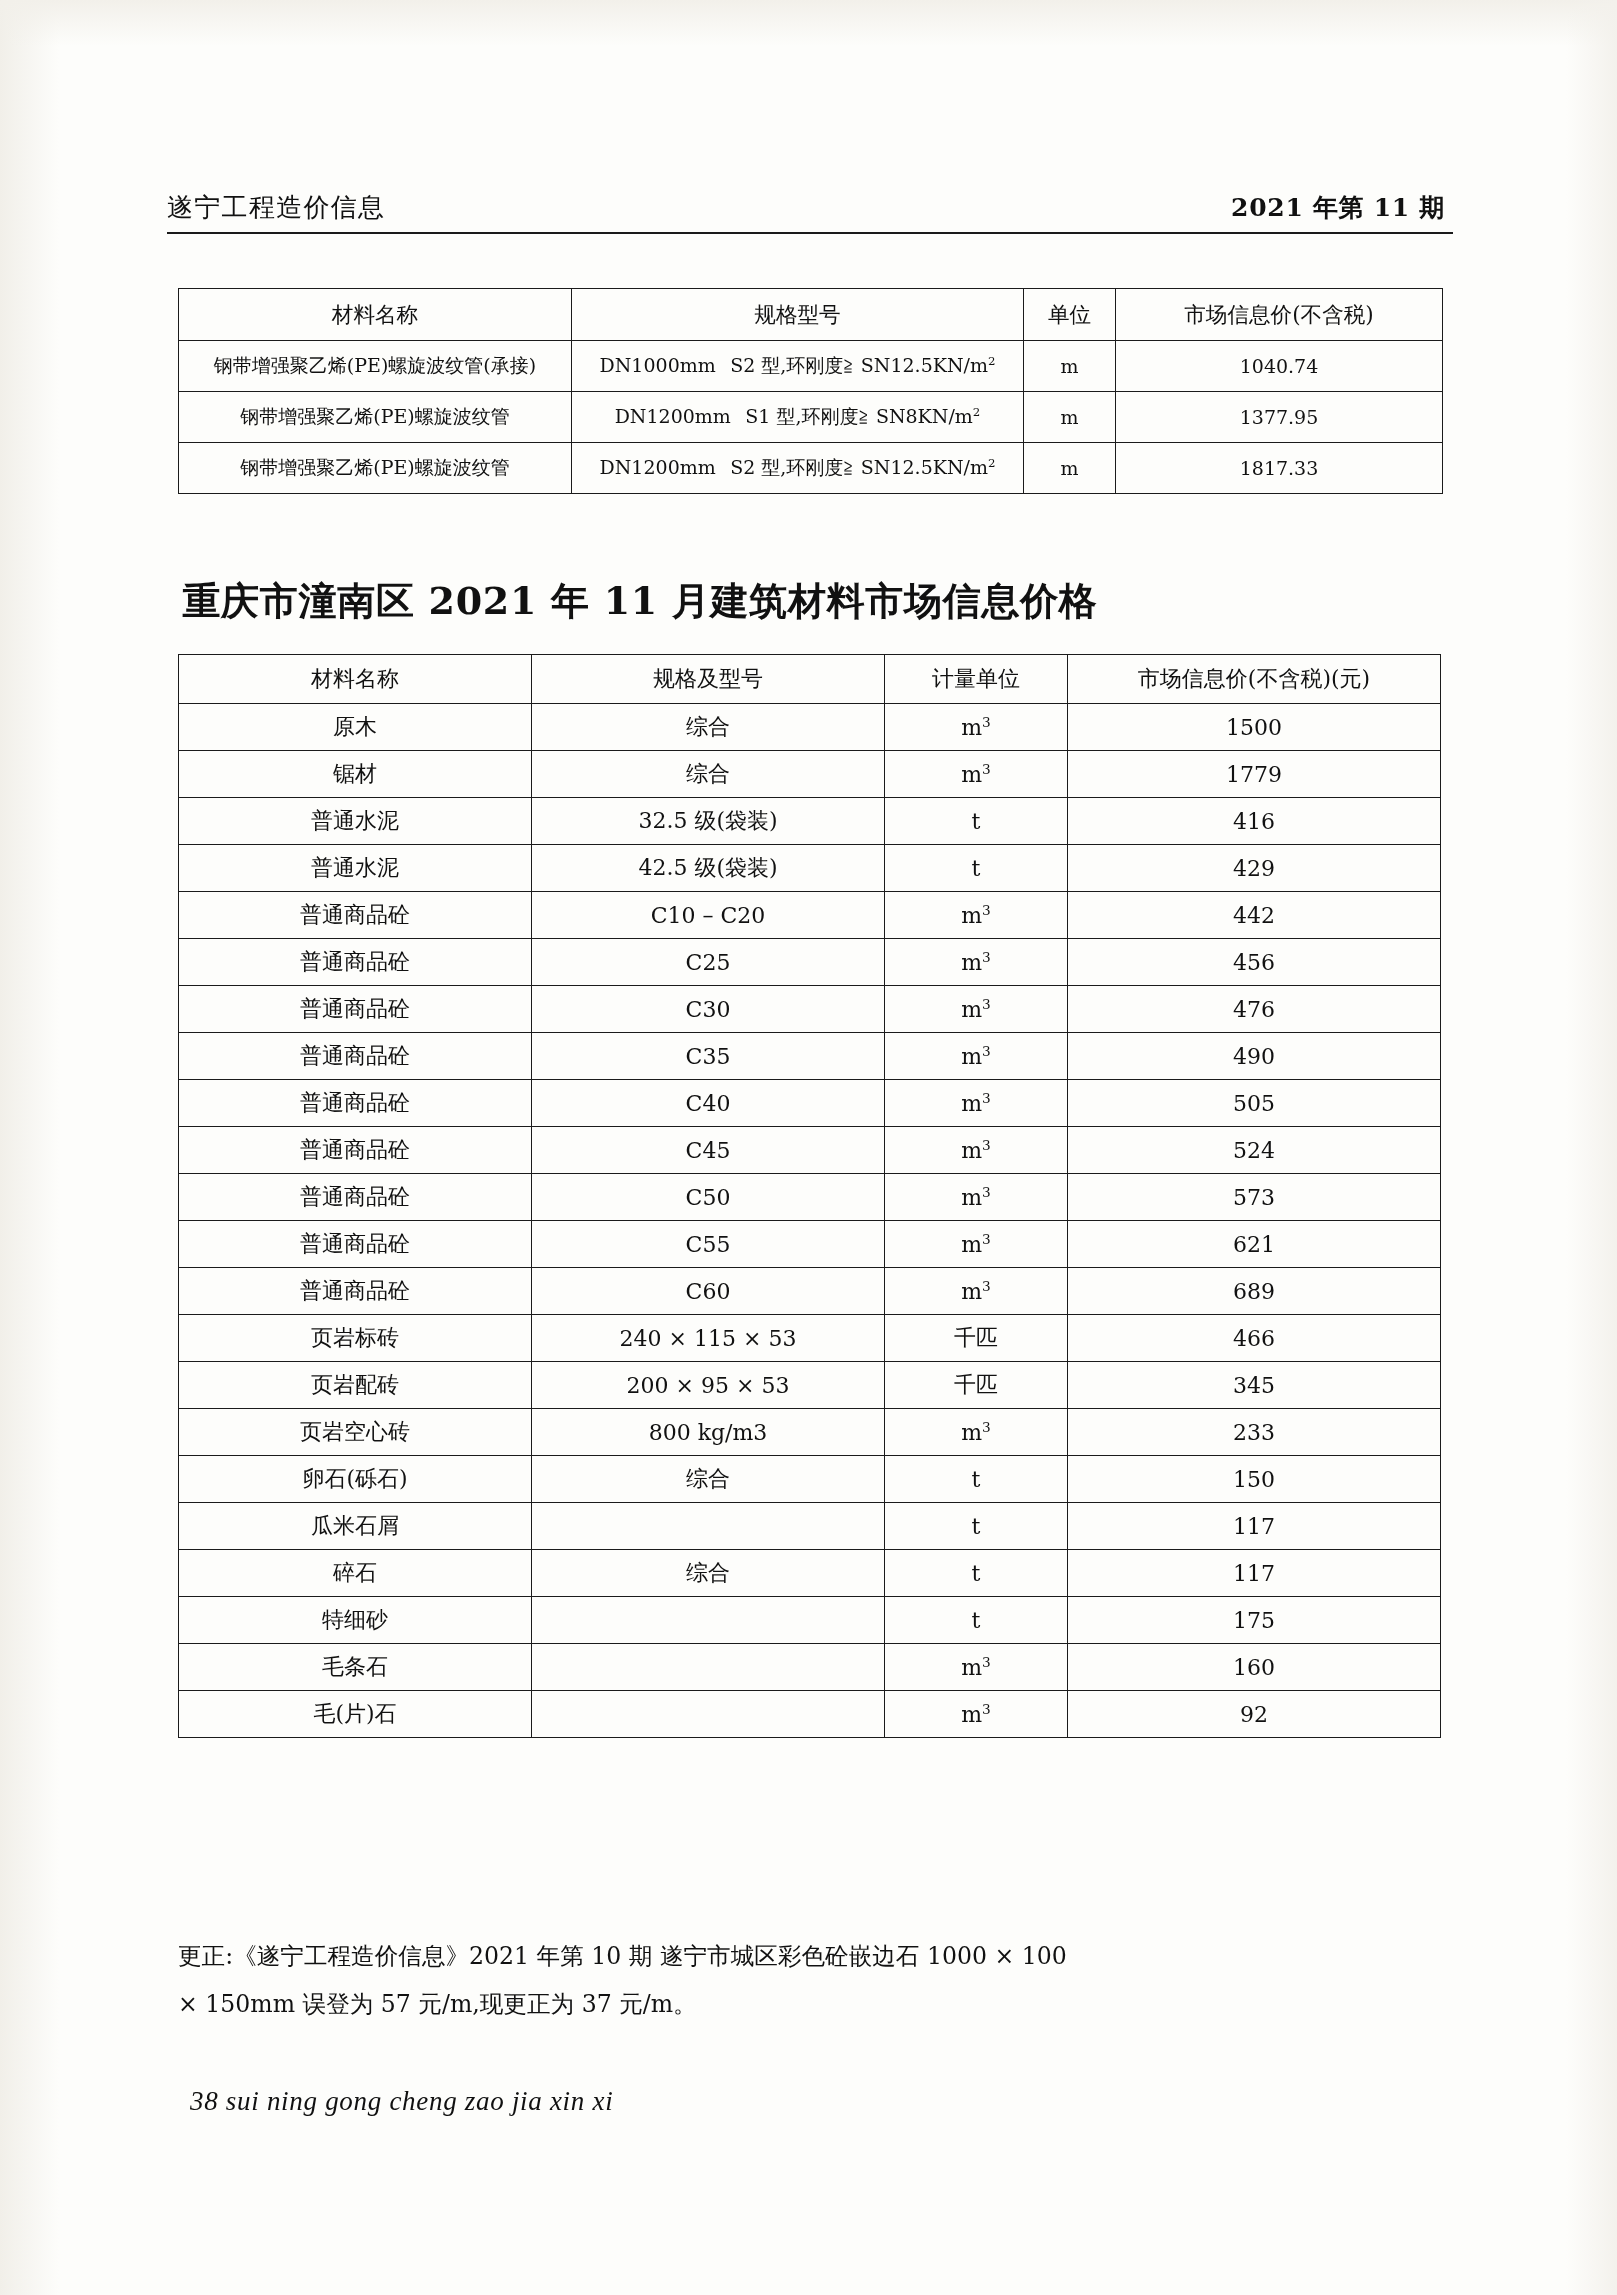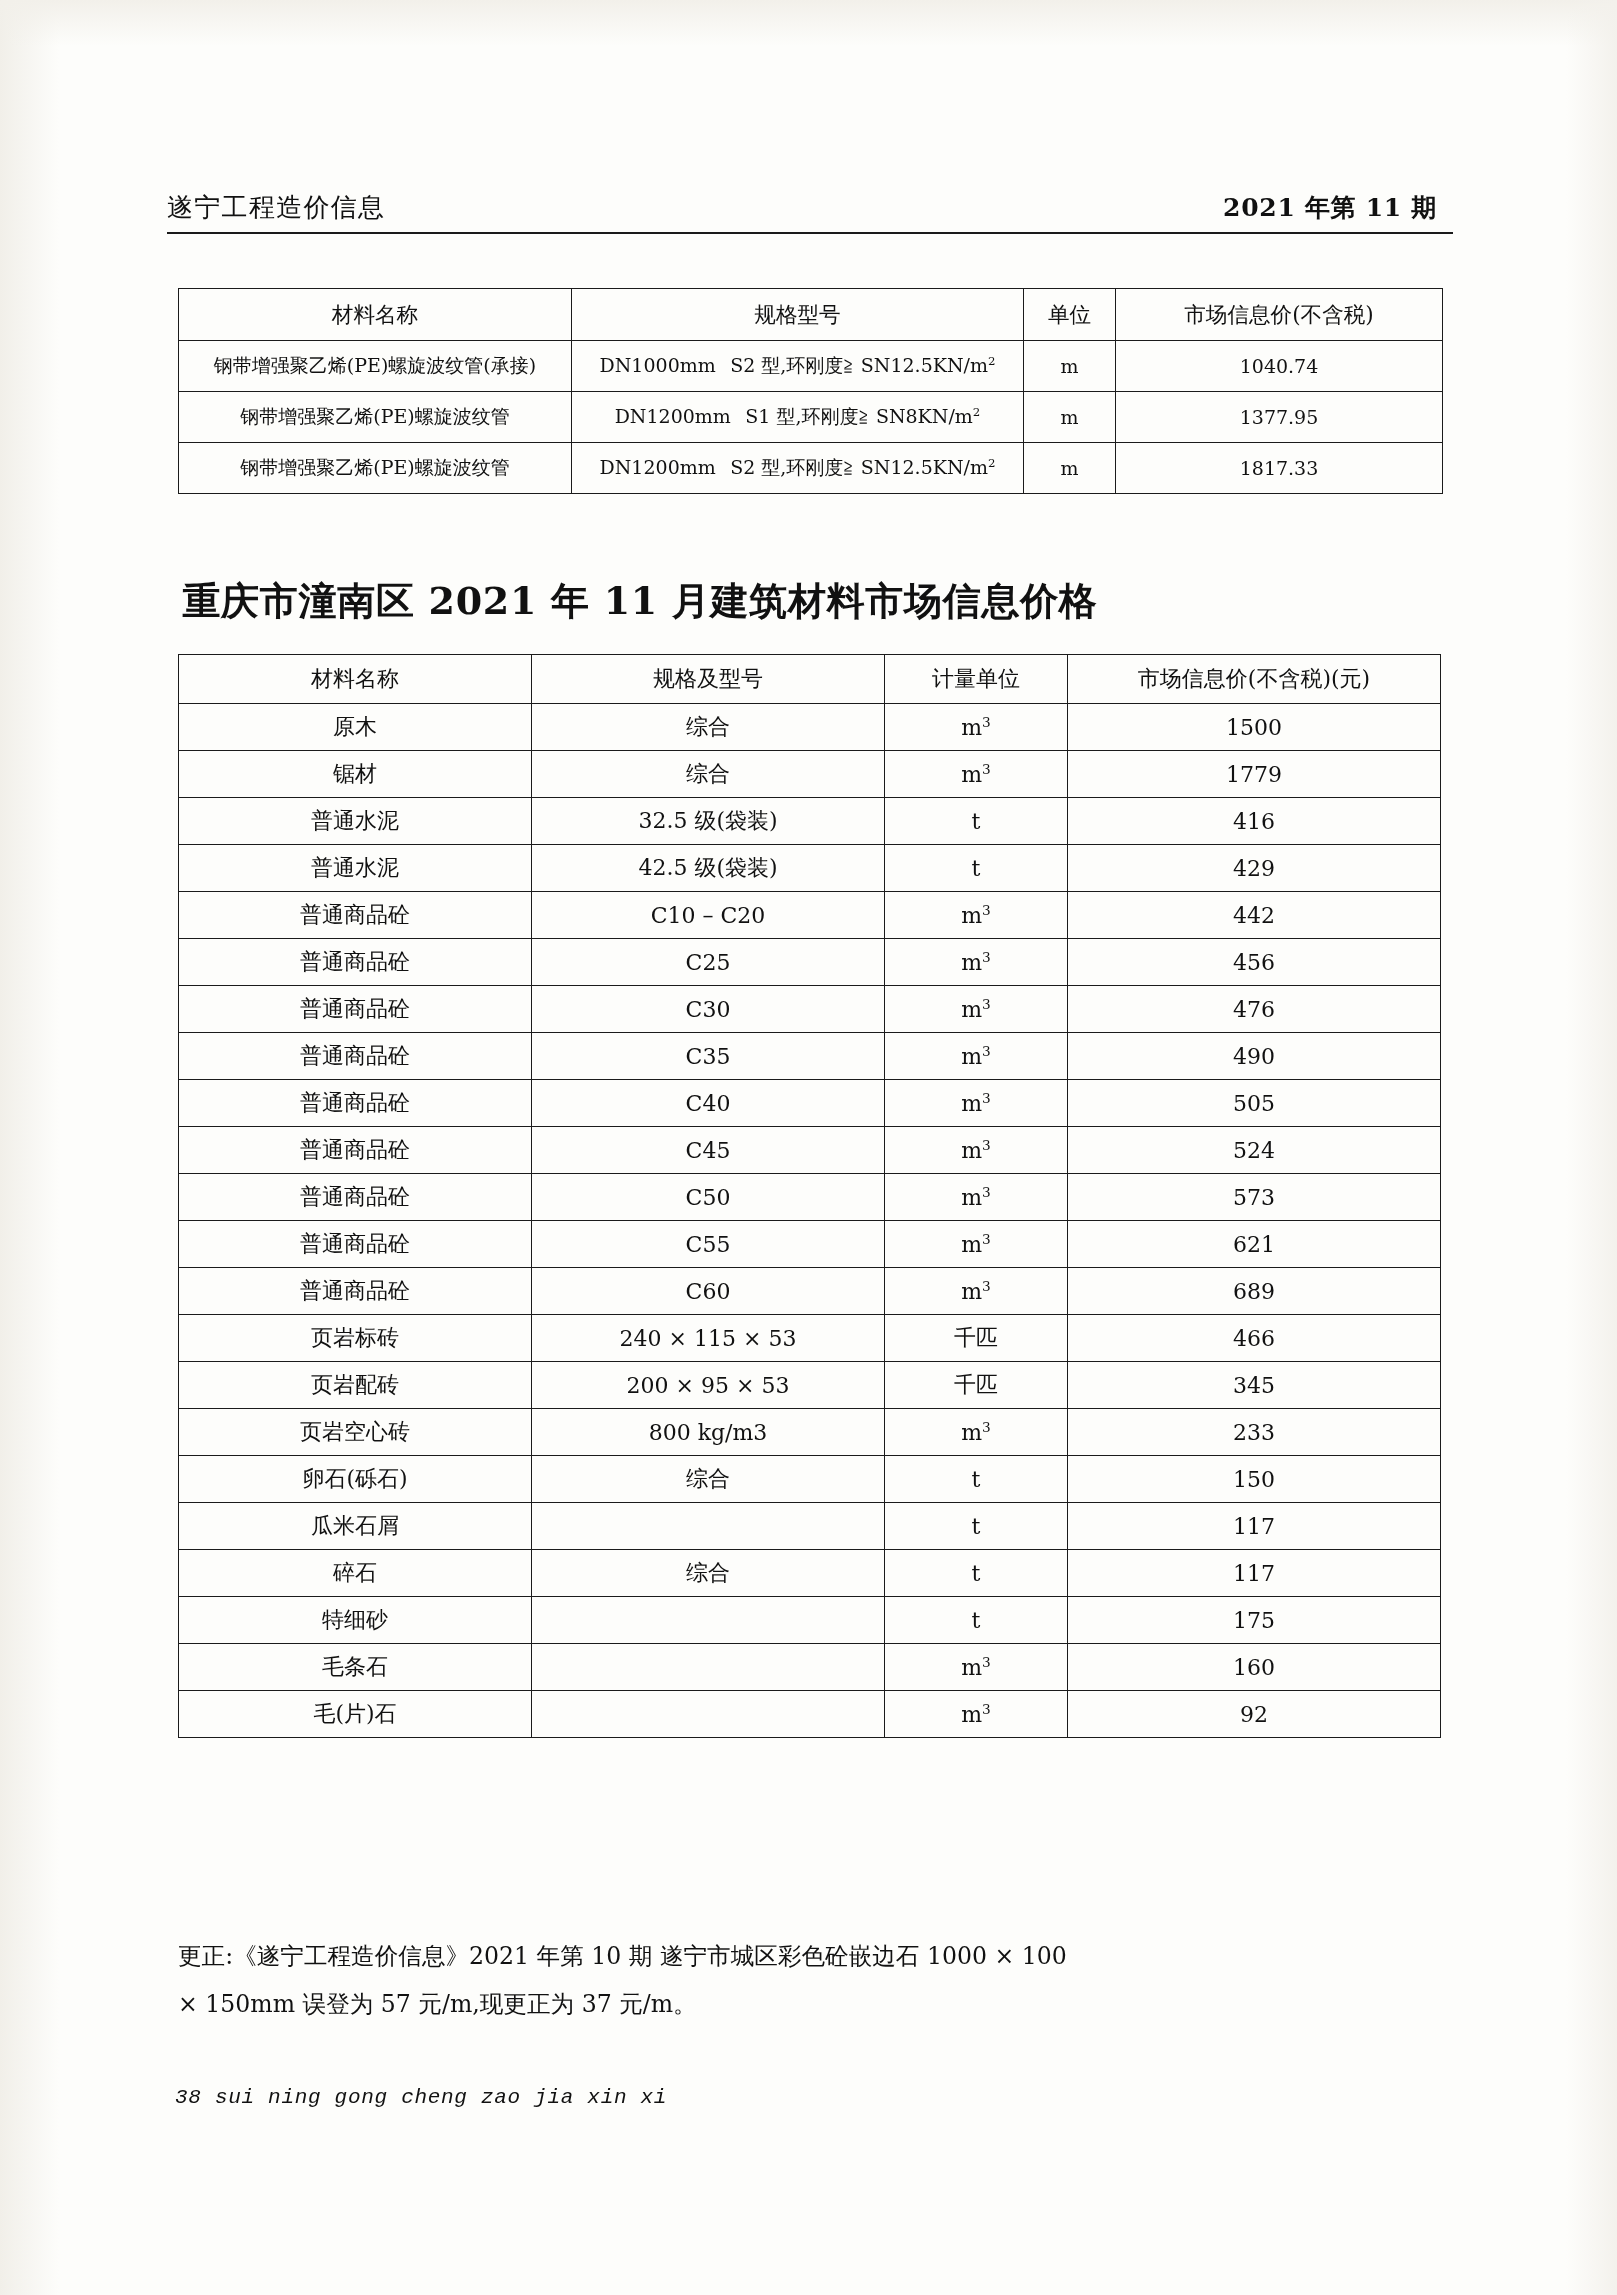--- a/index.html
+++ b/index.html
@@ -51,21 +51,21 @@
     position: absolute;
     left: 0;
     top: 0;
     font-size: 26px;
     font-weight: normal;
     letter-spacing: 1.3px;
     font-family: "DejaVu Serif", "Liberation Serif", serif;
   }
   .header-issue {
     position: absolute;
-    right: 16px;
+    right: 8px;
     top: 1.3px;
     font-size: 25px;
     font-weight: bold;
     letter-spacing: 0.7px;
     font-family: "DejaVu Serif", "Liberation Serif", serif;
   }
   .header-rule {
     position: absolute;
     left: 0;
     top: 42px;
@@ -153,25 +153,25 @@
     top: 1932px;
     width: 1269px;
     font-size: 23.6px;
     line-height: 48px;
     font-family: "DejaVu Serif", "Liberation Serif", serif;
   }
 
   
   .footer {
     position: absolute;
-    left: 175px;
+    left: 190px;
     top: 2086px;
-    font-size: 21px;
+    font-size: 27px;
     font-style: italic;
-    font-family: Liberation Mono, monospace;
+    font-family: Liberation Serif, serif;
     letter-spacing: 0.7px;
   }
 </style>
 </head>
 <body>
 
 <div class="page">
 
   <div class="scan-edge-left"></div>
   <div class="scan-edge-top"></div>

